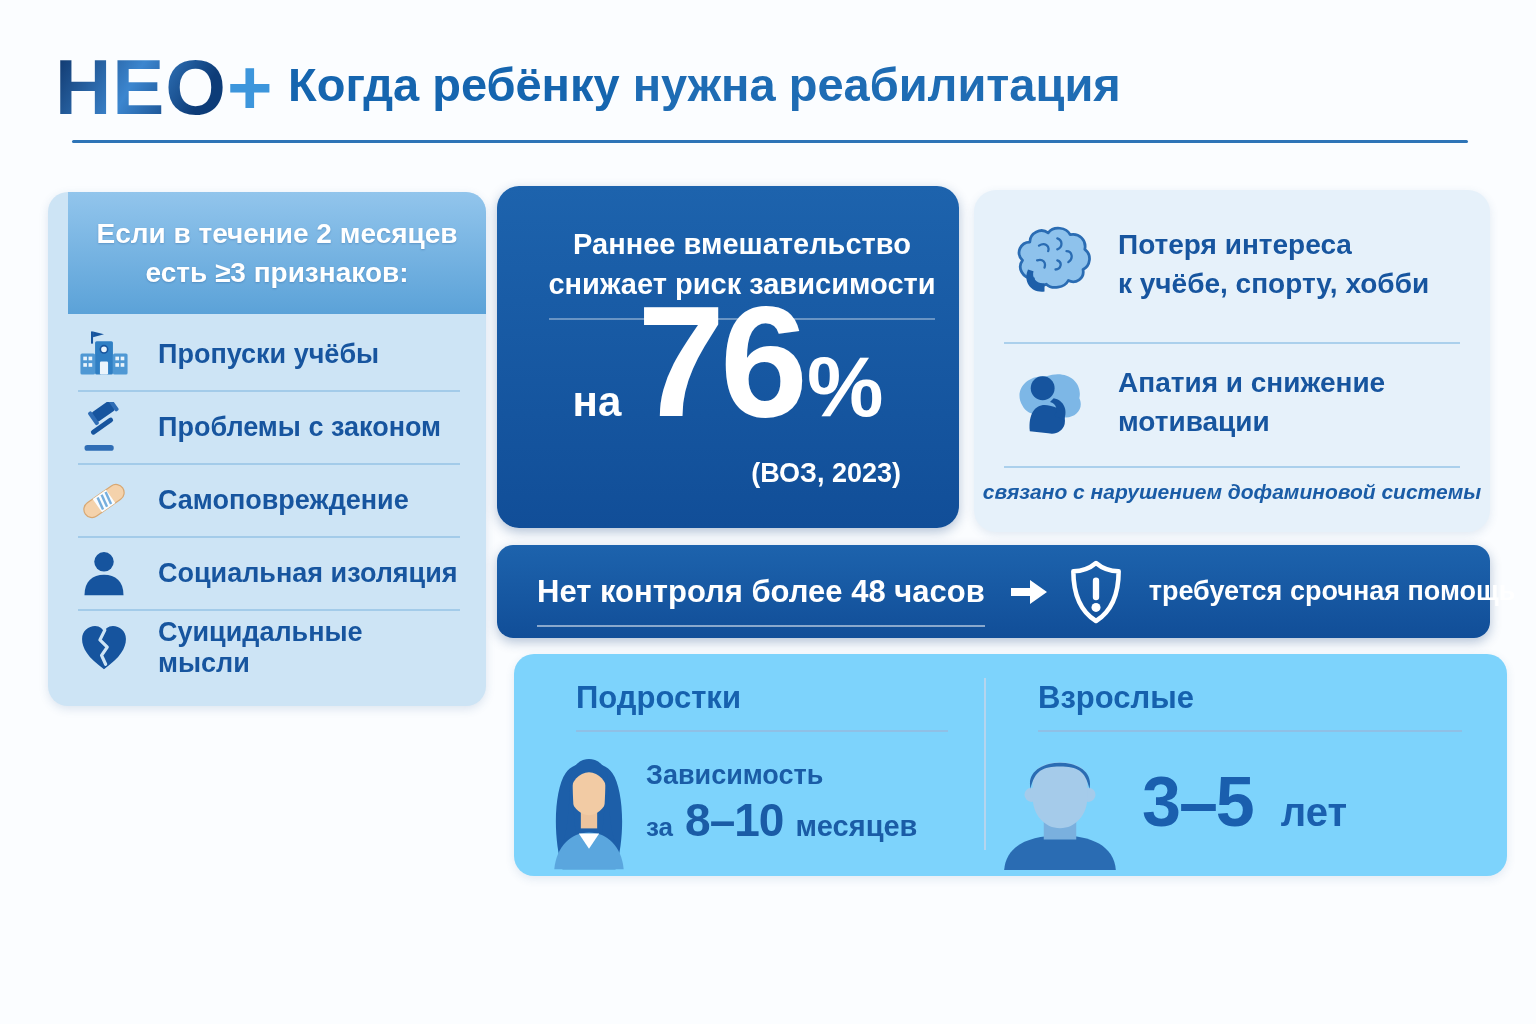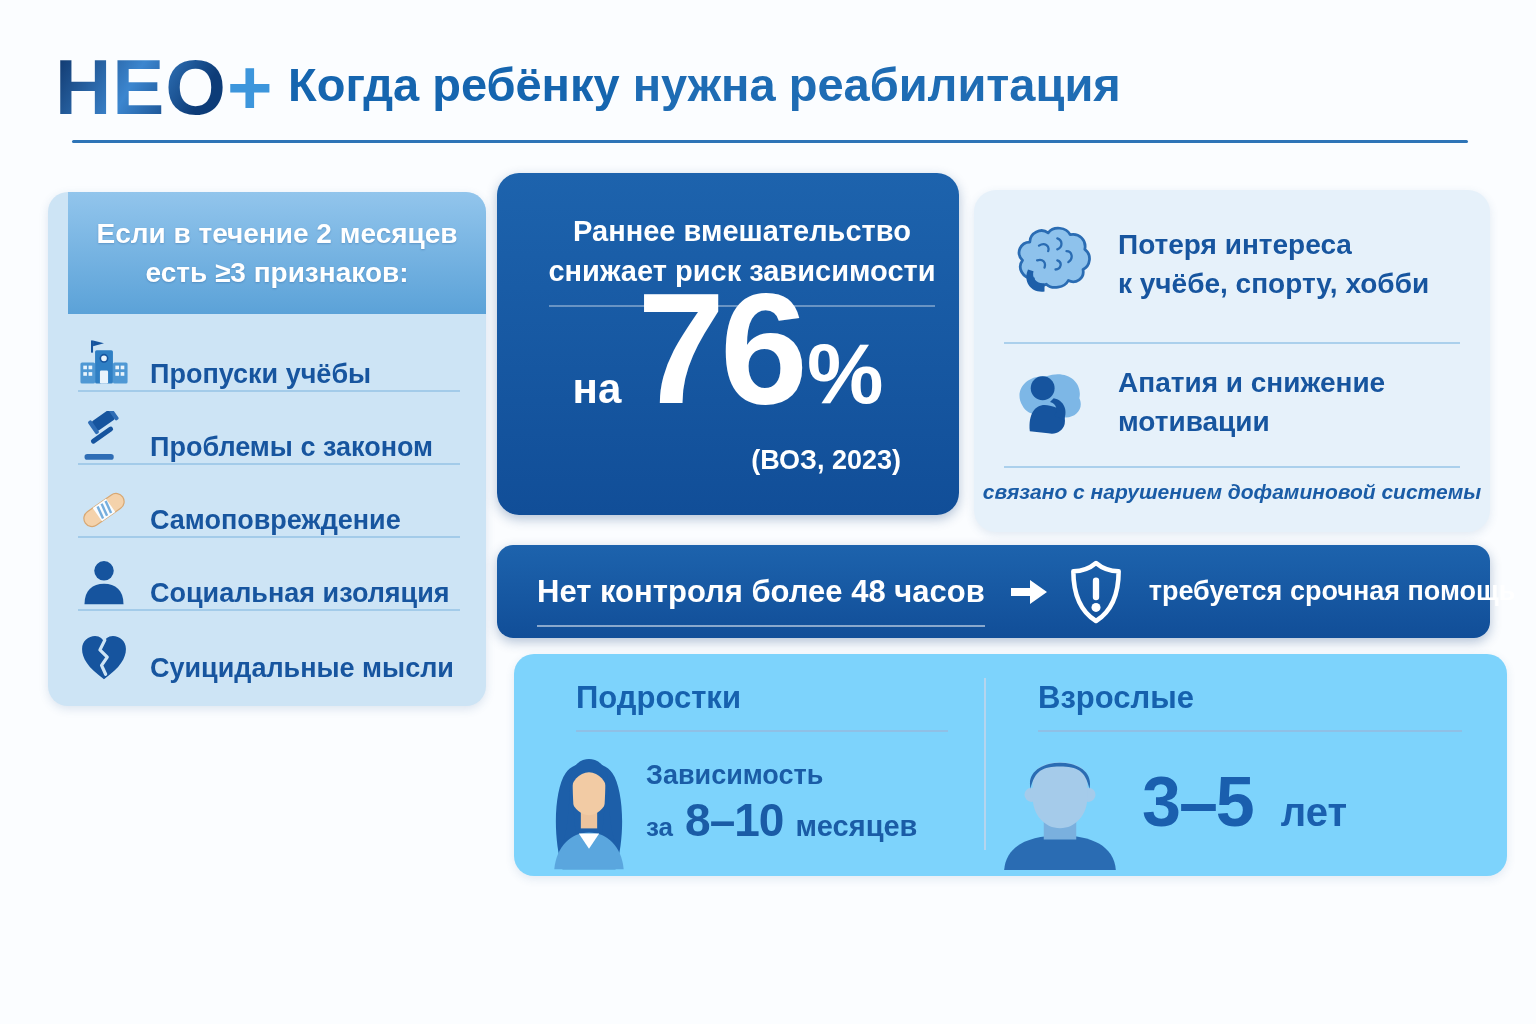--- a/index.html
+++ b/index.html
@@ -18,27 +18,27 @@
   .header-rule { position:absolute; left:72px; top:140px; width:1396px; height:3px; background:#2e74b7; border-radius:2px; }
 
   
   .signs-panel { position:absolute; left:48px; top:192px; width:438px; height:514px; border-radius:20px;
                  background:#cde4f5; box-shadow:0 3px 10px rgba(40,90,150,.15); overflow:hidden; }
   .signs-header { height:122px; background:linear-gradient(180deg,#92c5ec 0%,#5ba2d8 100%);
                   display:flex; flex-direction:column; justify-content:center; text-align:center;
                   color:#fff; font-weight:800; font-size:28px; line-height:1.4;
                   text-shadow:0 1px 2px rgba(25,75,135,.3);margin-left:20px; }
   .signs-list { padding:5px 26px 0 30px; }
-  .sign-row { display:flex; align-items:flex-end; gap:20px; height:73px; border-bottom:2px solid #a3cbe9; }
+  .sign-row { display:flex; align-items:center; gap:28px; height:73px; border-bottom:2px solid #a3cbe9; }
   .sign-row:last-child { border-bottom:none; }
   .sign-icon { flex:0 0 52px; width:52px; height:52px; }
   .sign-label { font-size:27px; font-weight:700; color:#17559f; }
 
   
-  .stat-panel { position:absolute; left:497px; top:173px; width:462px; height:342px; border-radius:22px;
+  .stat-panel { position:absolute; left:497px; top:186px; width:462px; height:342px; border-radius:22px;
                 background:linear-gradient(180deg,#1d63ad 0%,#114e98 100%);
                 box-shadow:0 4px 12px rgba(16,60,120,.3); color:#fff;padding-left:28px; }
   .stat-intro { text-align:center; padding-top:38px; font-size:29px; font-weight:800; line-height:1.38; }
   .stat-divider { width:386px; height:2px; margin:14px auto 0; background:rgba(255,255,255,.35); }
   .stat-big { position:absolute; top:96px; left:0; right:0; display:flex; justify-content:center; align-items:baseline; }
   .stat-prefix { font-size:42px; font-weight:800; margin-right:16px; }
   .stat-number { font-size:158px; font-weight:800; line-height:1; letter-spacing:-5px; }
   .stat-unit { font-size:86px; font-weight:800; margin-left:4px; }
   .stat-source { position:absolute; right:58px; top:272px; font-size:27px; font-weight:600; }
 

